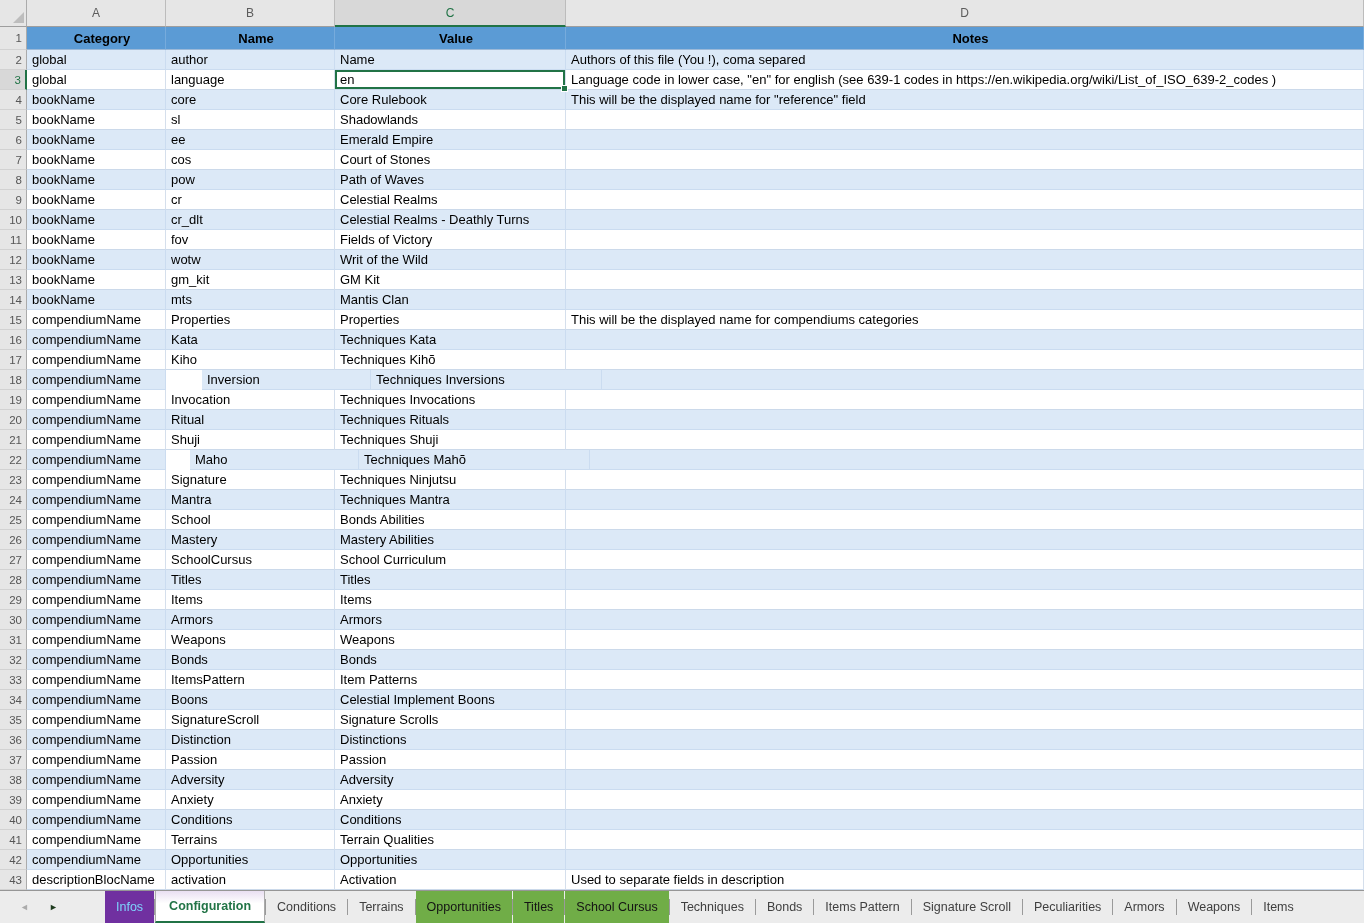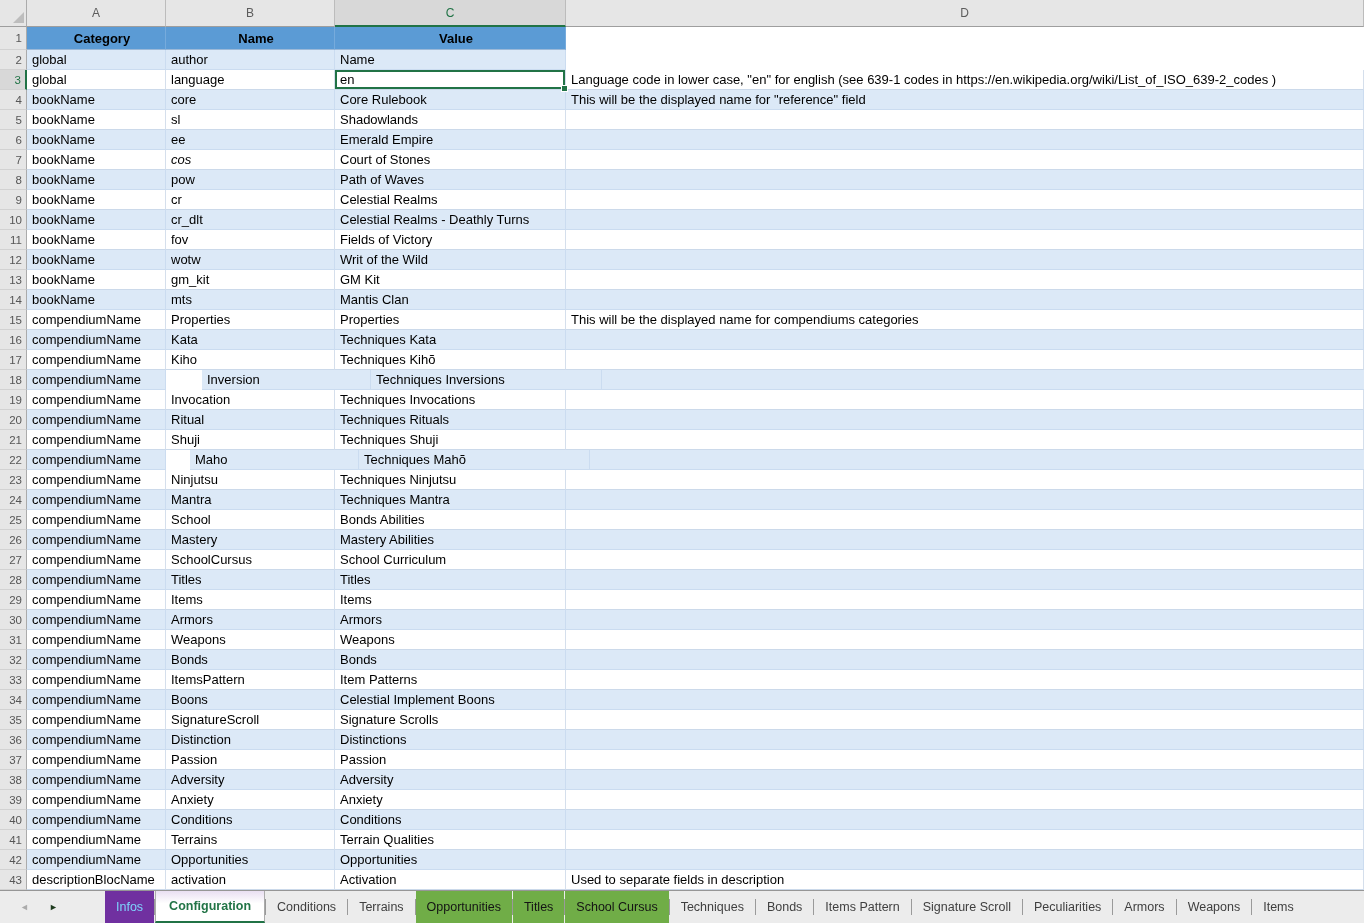--- a/index.html
+++ b/index.html
@@ -66,26 +66,28 @@
       <div class="colletter selected" style="width: 231px;">C</div>
       <div class="colletter" style="width: 798px;">D</div>
     </div>
   <div class="grid" id="grid">
 
   <div class="row hdr">
         <div class="gutter">1</div>
         <div class="cell" style="width: 139px;">Category</div>
         <div class="cell" style="width: 169px;">Name</div>
         <div class="cell" style="width: 231px;">Value</div>
+        <div class="cell" style="width: 798px;">Notes</div>
       </div>
       <div class="row band">
         <div class="gutter">2</div>
         <div class="cell" style="width: 139px;">global</div>
         <div class="cell" style="width: 169px;">author</div>
         <div class="cell" style="width: 231px;">Name</div>
+        <div class="cell" style="width: 798px;">Authors of this file (You !), coma separed</div>
       </div>
       <div class="row">
         <div class="gutter selected">3</div>
         <div class="cell" style="width: 139px;">global</div>
         <div class="cell" style="width: 169px;">language</div>
         <div class="cell selcell" style="width: 231px;">en</div>
         <div class="cell" style="width: 798px;">Language code in lower case, "en" for english (see 639-1 codes in https://en.wikipedia.org/wiki/List_of_ISO_639-2_codes )</div>
       </div>
       <div class="row band">
         <div class="gutter">4</div>
@@ -104,21 +106,21 @@
       <div class="row band">
         <div class="gutter">6</div>
         <div class="cell" style="width: 139px;">bookName</div>
         <div class="cell" style="width: 169px;">ee</div>
         <div class="cell" style="width: 231px;">Emerald Empire</div>
         <div class="cell" style="width: 798px;"></div>
       </div>
       <div class="row">
         <div class="gutter">7</div>
         <div class="cell" style="width: 139px;">bookName</div>
-        <div class="cell" style="width: 169px; font-style: italic;">cos</div>
+        <div class="cell" style="width: 169px;">cos</div>
         <div class="cell" style="width: 231px;">Court of Stones</div>
         <div class="cell" style="width: 798px;"></div>
       </div>
       <div class="row band">
         <div class="gutter">8</div>
         <div class="cell" style="width: 139px;">bookName</div>
         <div class="cell" style="width: 169px;">pow</div>
         <div class="cell" style="width: 231px;">Path of Waves</div>
         <div class="cell" style="width: 798px;"></div>
       </div>
@@ -216,21 +218,21 @@
       <div class="row band">
         <div class="gutter">22</div>
         <div class="cell" style="width: 139px;">compendiumName</div>
         <div class="cell" style="width: 169px; margin-left: 24px;">Maho</div>
         <div class="cell" style="width: 231px;">Techniques Mahõ</div>
         <div class="cell" style="width: 798px;"></div>
       </div>
       <div class="row">
         <div class="gutter">23</div>
         <div class="cell" style="width: 139px;">compendiumName</div>
-        <div class="cell" style="width: 169px;">Ninjutsu</div>
+        <div class="cell" style="width: 169px;">Signature</div>
         <div class="cell" style="width: 231px;">Techniques Ninjutsu</div>
         <div class="cell" style="width: 798px;"></div>
       </div>
       <div class="row band">
         <div class="gutter">24</div>
         <div class="cell" style="width: 139px;">compendiumName</div>
         <div class="cell" style="width: 169px;">Mantra</div>
         <div class="cell" style="width: 231px;">Techniques Mantra</div>
         <div class="cell" style="width: 798px;"></div>
       </div>

